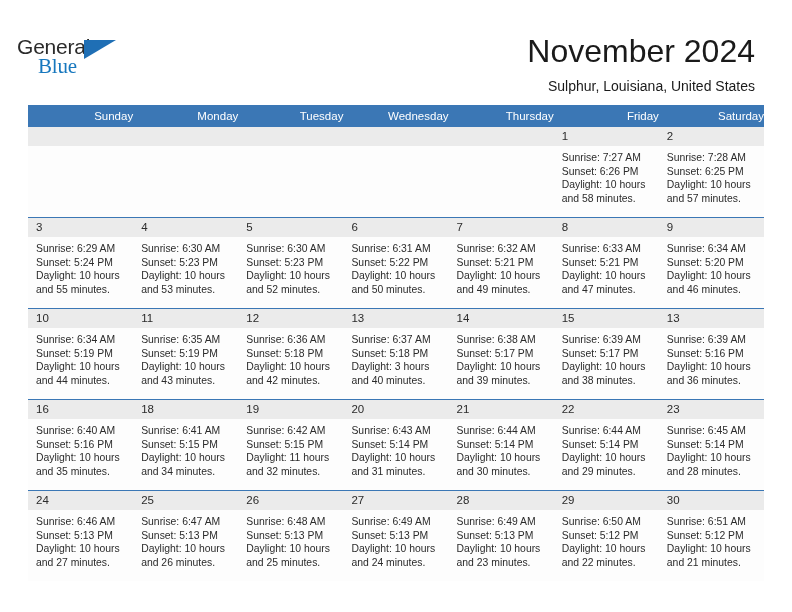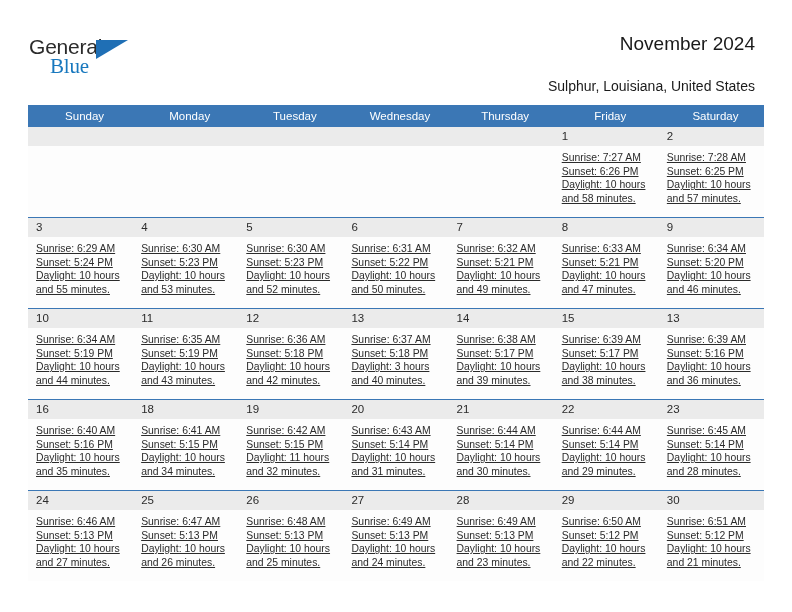--- a/index.html
+++ b/index.html
@@ -22,21 +22,21 @@
   
   .header {
     position: absolute;
     left: 0;
     top: 0;
     width: 792px;
     height: 96px;
   }
   .logo {
     position: absolute;
-    left: 29px;
+    left: 17px;
     top: 36px;
     width: 160px;
     height: 48px;
     text-align: center;
   }
   .logo-general {
     position: absolute;
     left: 0;
     top: 0;
     font-size: 21px;
@@ -62,21 +62,21 @@
     width: 0;
     height: 0;
     border-left: 32px solid #1f6fb5;
     border-bottom: 19px solid transparent;
   }
 
   .title {
     position: absolute;
     right: 37px;
     top: 33px;
-    font-size: 19px;
+    font-size: 32px;
     color: #1a1a1a;
     text-align: right;
     white-space: nowrap;
     font-family: "Liberation Sans", sans-serif;
   }
   .subtitle {
     position: absolute;
     right: 37px;
     top: 78px;
     font-size: 14px;
@@ -96,21 +96,21 @@
   .cal-table {
     width: 736px;
     border-collapse: collapse;
     table-layout: fixed;
   }
   .cal-table th {
     background: #3b77b5;
     color: #ffffff;
     font-size: 11.5px;
     font-weight: normal;
-    text-align: center;
+    text-align: right;
     padding: 5px 0 5px 8px;
     height: 10px;
     border: none;
   }
   .week-row {
     border-top: 1.5px solid #3b77b5;
   }
   .week-row:first-child {
     border-top: none;
   }
@@ -134,21 +134,20 @@
     line-height: 11px;
   }
   .daynum.empty {
     color: transparent;
   }
   .info {
     padding: 5px 6px 0 8px;
     font-size: 10.4px;
     line-height: 13.6px;
     color: #2b2b2b;
-    text-decoration: underline;
   }
   .info div {
     white-space: nowrap;
   }
   .info .daylight {
     white-space: normal;
   }
 </style>
 </head>
 <body>

